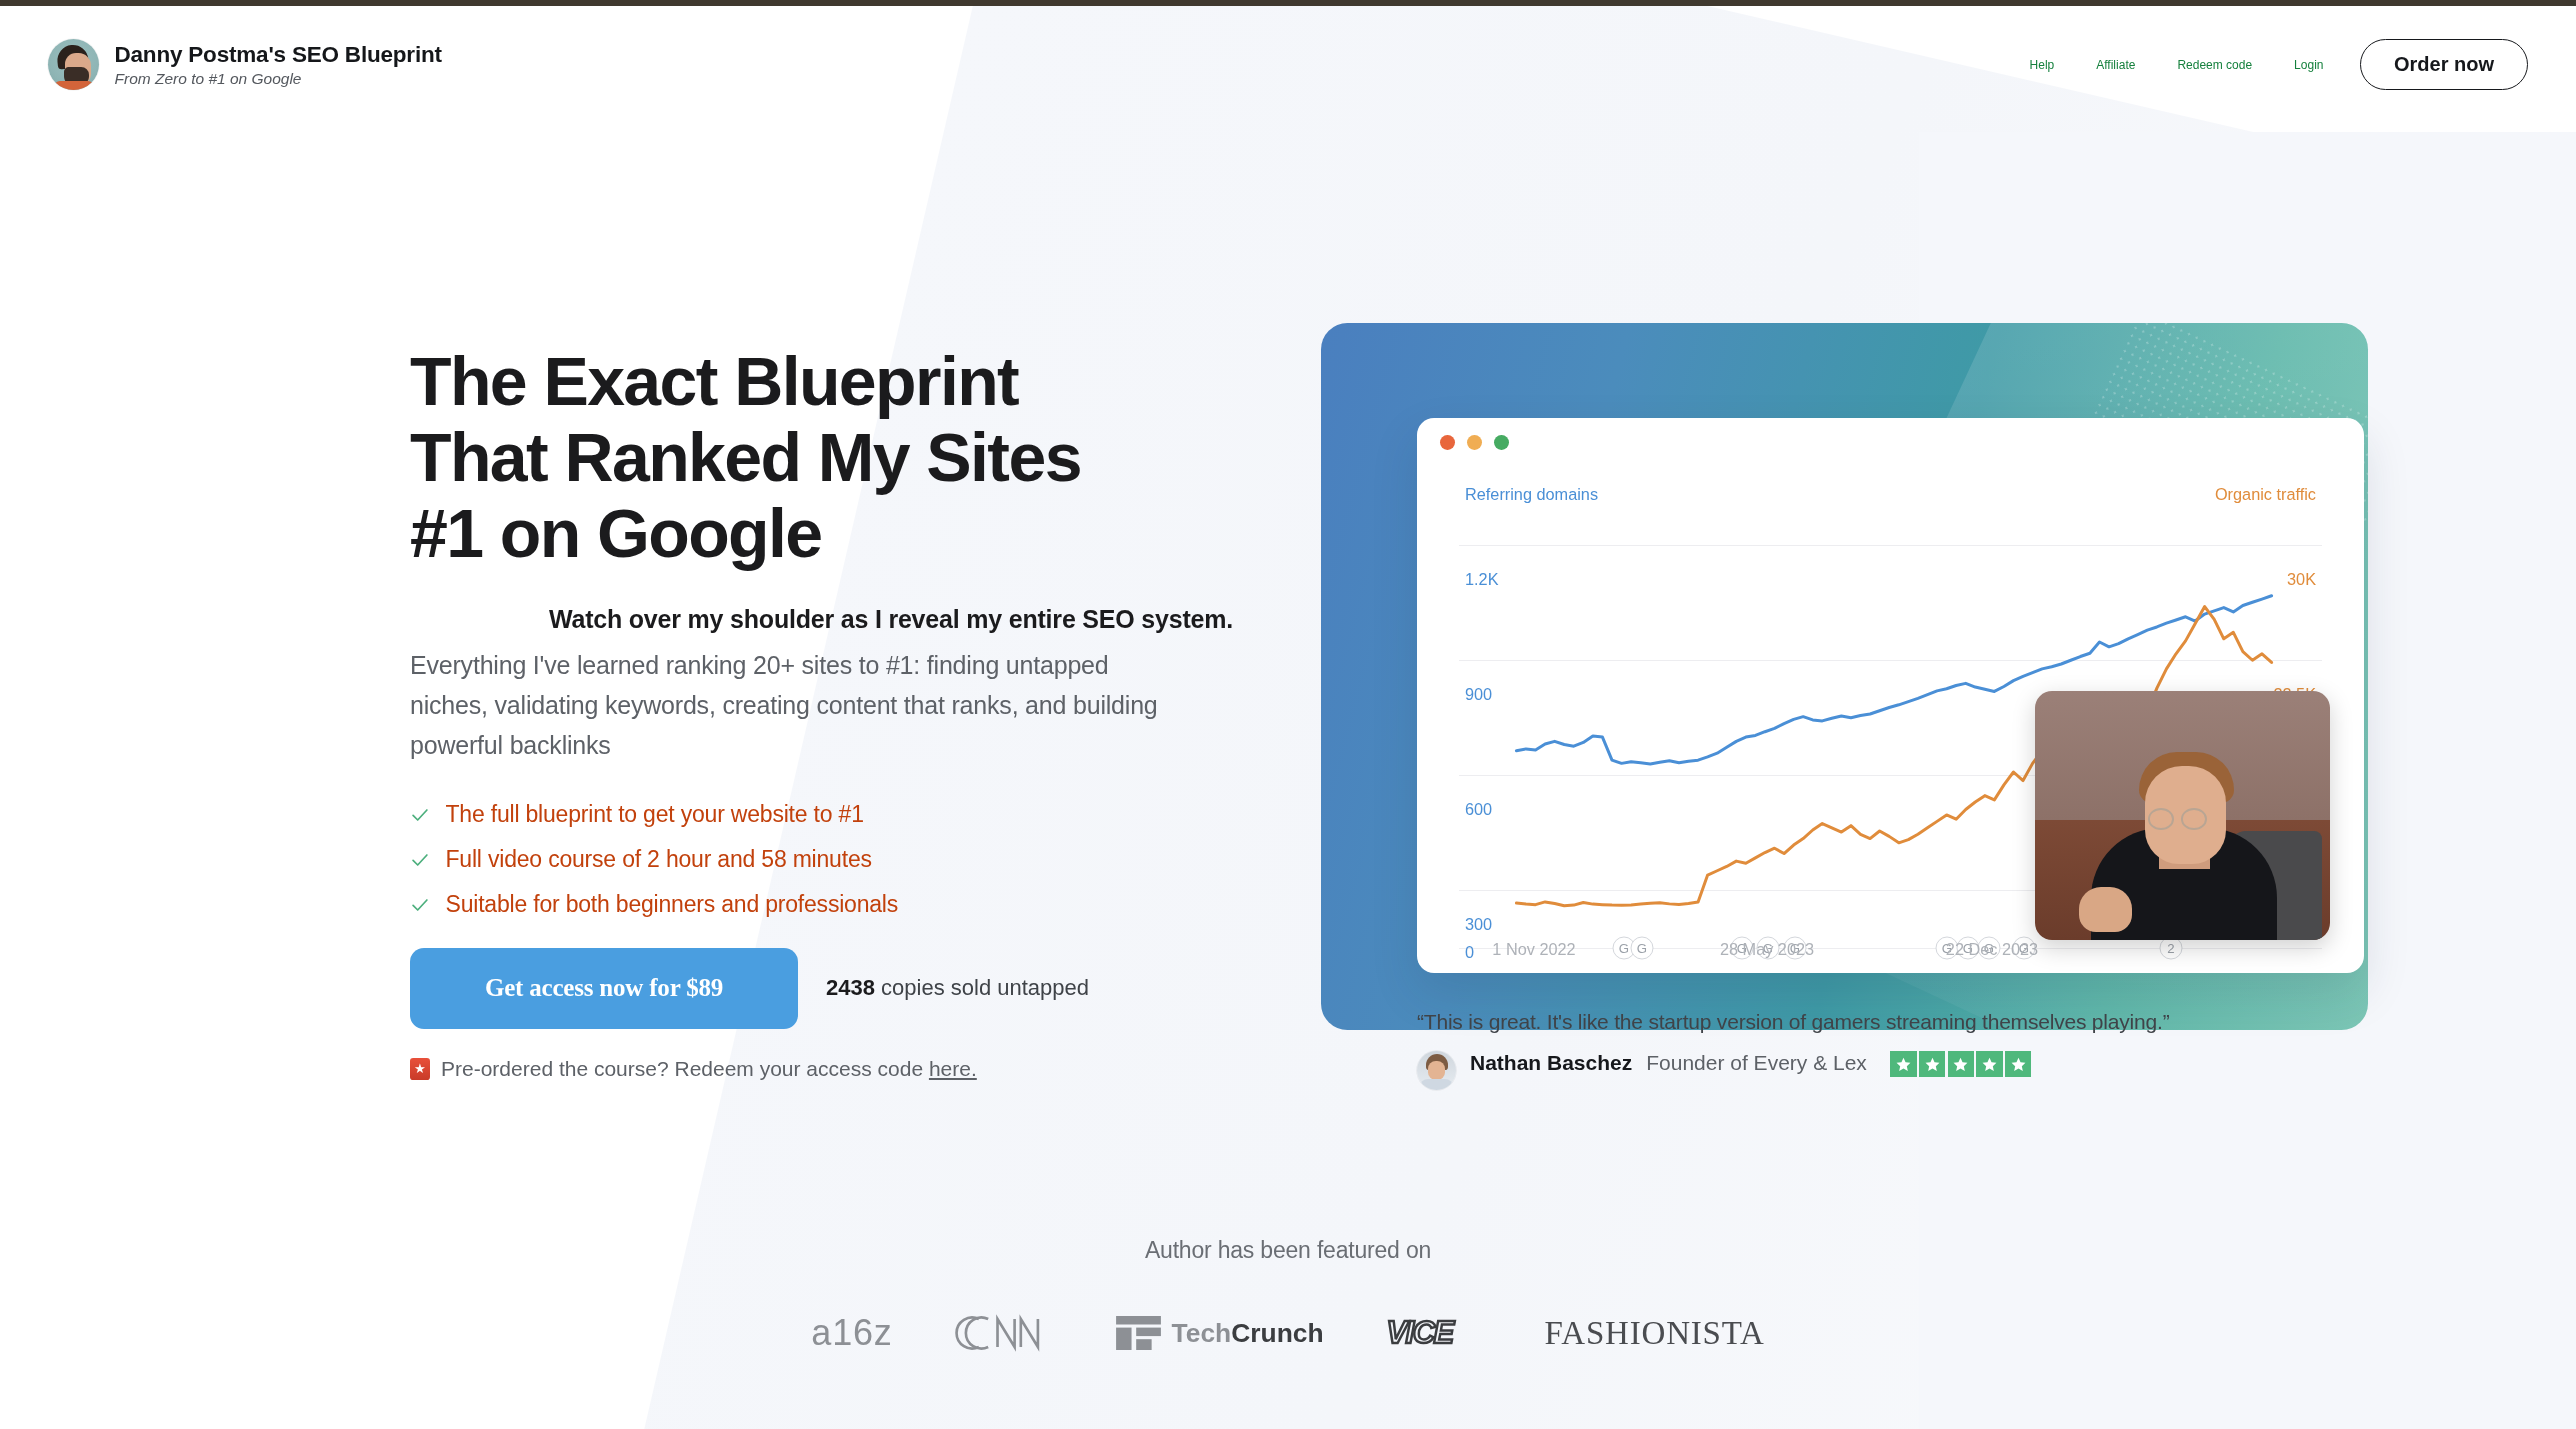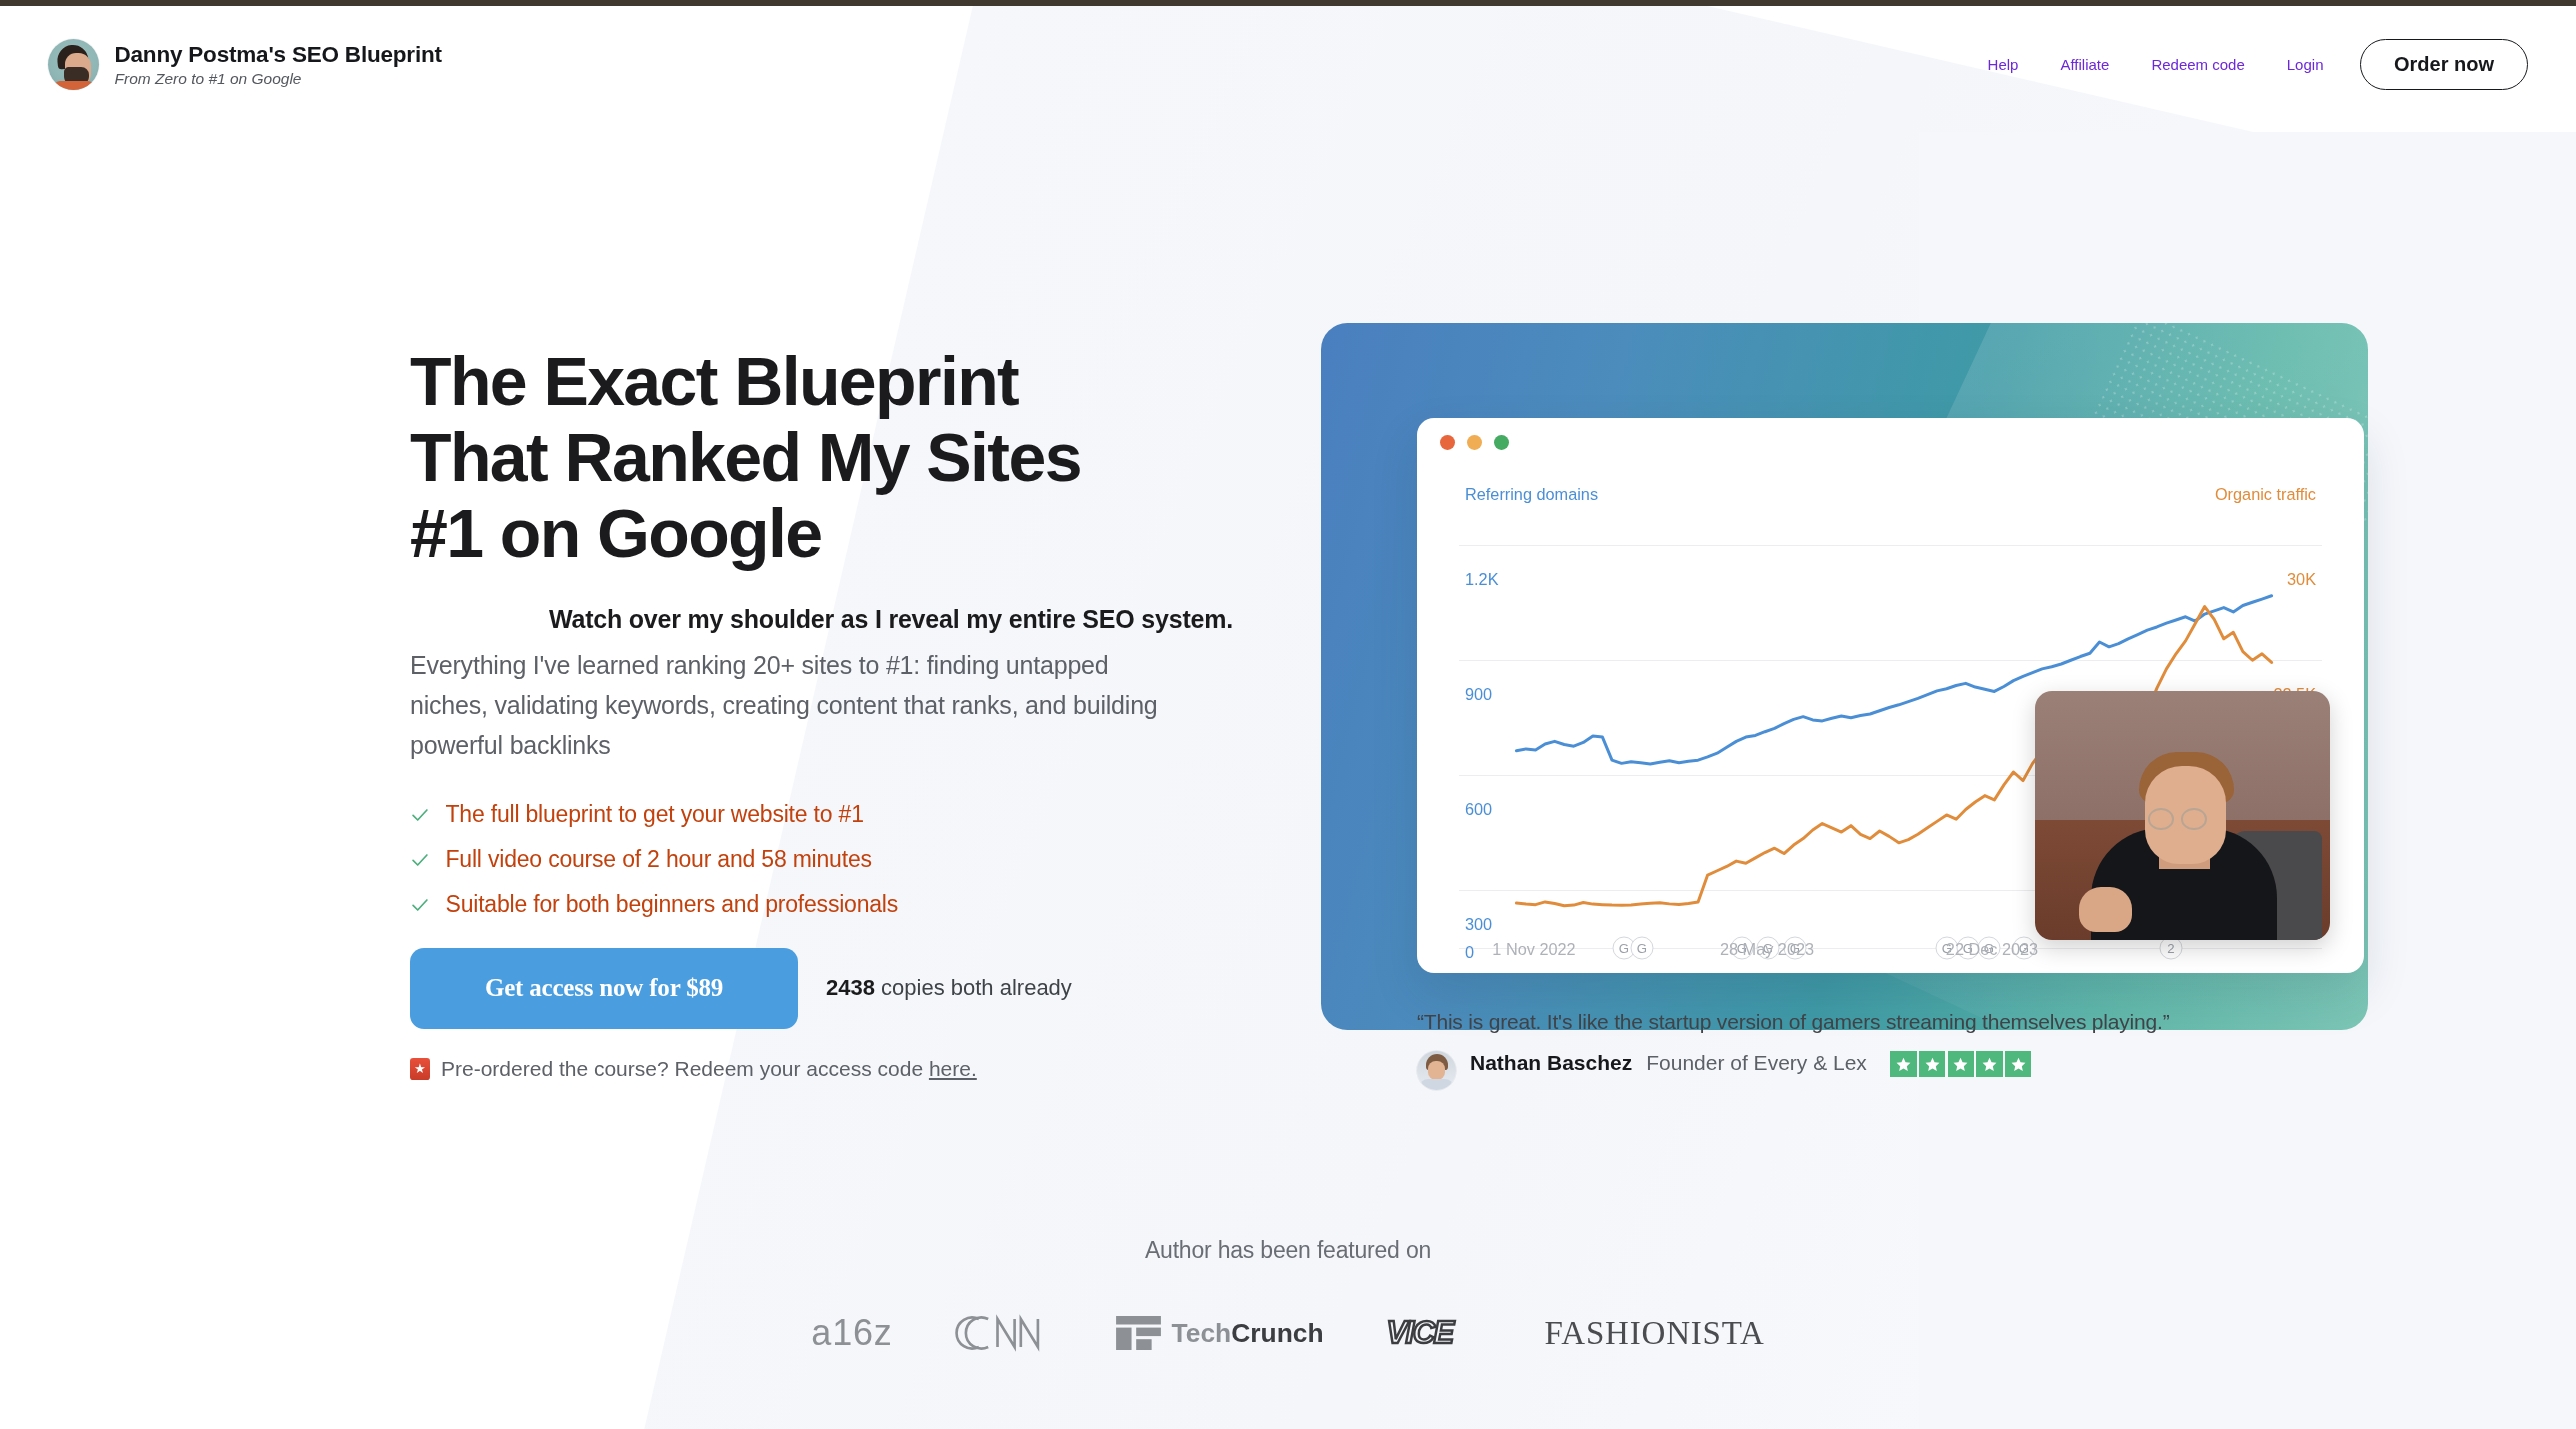--- a/index.html
+++ b/index.html
@@ -67,21 +67,21 @@
   .brand-avatar .shirt {
     position:absolute; bottom:-3.1px; left:6.2px; width:40px; height:12.4px;
     background:#d3643a; border-radius: 7.8px;
   }
   .brand-text { line-height: 1.15; }
   .brand-title { font-size: 22.5px; font-weight: 700; color: #15171a; letter-spacing: -0.2px; }
   .brand-sub { font-size: 15.5px; font-style: italic; color: #54585e; margin-top: 2.3px; }
 
   .nav { margin-left: auto; display: flex; align-items: center; gap: 0; }
   .nav a {
-    font-size: 15px; color: #6d28d9; text-decoration: none;
+    font-size: 12px; color: #15803d; text-decoration: none;
     padding: 0 21px; white-space: nowrap;
   }
   .nav .order-btn {
     margin-left: 15.5px;
     border: 1.6px solid #16181c;
     border-radius: 776px;
     padding: 13.2px 33px;
     font-size: 20px; font-weight: 700; color: #16181c;
     background: #fff; cursor: pointer;
     white-space: nowrap;
@@ -345,21 +345,21 @@
               <path d="M4 13.5 L10 19.5 L22 6.5" fill="none" stroke="#4caf7d" stroke-width="2.2" stroke-linecap="round" stroke-linejoin="round"></path>
             </svg>
         </span>
         <span class="btxt">Suitable for both beginners and professionals</span>
       </div>
     </div>
 
     <div class="cta-row">
       <button class="cta-btn">Get access now for $89</button>
       <div class="copies">
-        <b>2438</b><span> copies both already</span>
+        <b>2438</b><span> copies sold untapped</span>
       </div>
     </div>
 
     <div class="redeem">
       <span class="gift"></span>
       <span class="rtxt"><span>Pre-ordered the course? Redeem your access code </span><a href="#">here.</a></span>
     </div>
   </div>
 
   <div class="gcard">

